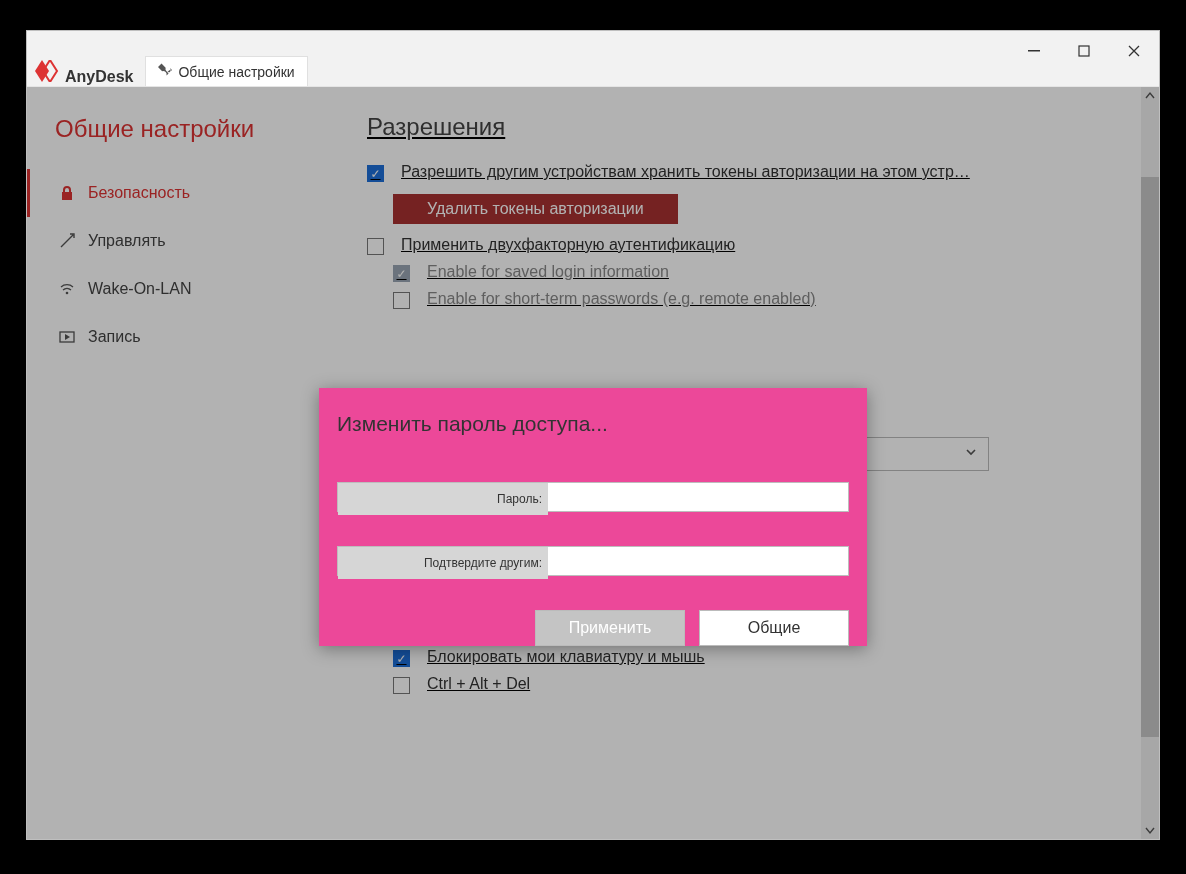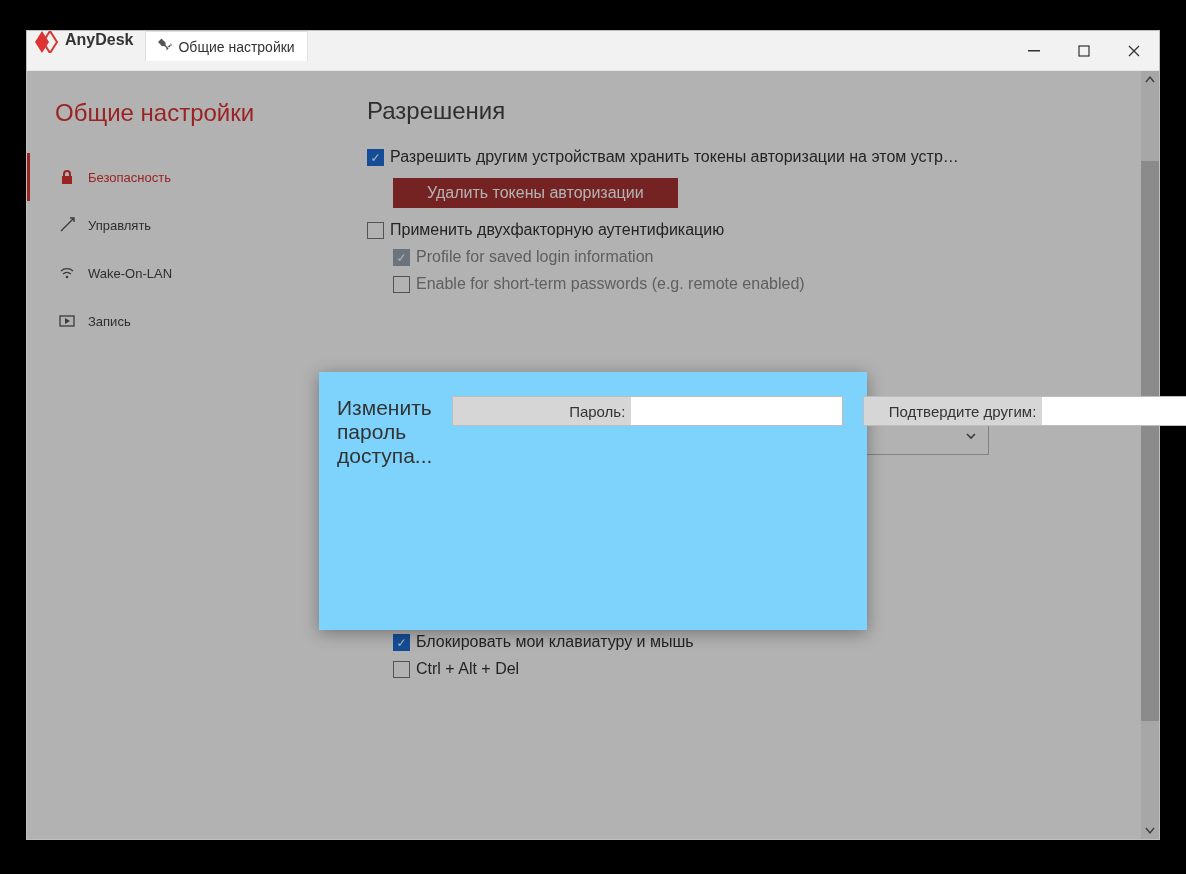--- a/index.html
+++ b/index.html
@@ -4,21 +4,21 @@
 <style>
   * { box-sizing: border-box; margin: 0; padding: 0; }
   html, body { width: 1186px; height: 874px; font-family: "Segoe UI", Arial, sans-serif; background: #000; overflow: hidden; }
   .window {
     position: absolute; left: 26px; top: 30px; width: 1134px; height: 810px;
     background: #fff; border: 1px solid #bfbfbf;
     display: flex; flex-direction: column;
   }
   
   .titlebar {
-    height: 40px; background: #f2f2f2; display: flex; align-items: flex-start; border-bottom: 1px solid #e5e5e5;
+    height: 56px; background: #f2f2f2; display: flex; align-items: flex-end; border-bottom: 1px solid #e5e5e5;
     position: relative;
   }
   .titlebar .logo { margin-left: 8px; margin-right: 4px; }
   .titlebar .appname { font-weight: 600; font-size: 16px; color: #333; }
   .titlebar .tab {
     background: #fff; height: 30px; margin-left: 12px; display: flex; align-items: center;
     padding: 0 12px; font-size: 14px; color: #333; border: 1px solid #e0e0e0; border-bottom: none;
     gap: 6px;
   }
   .titlebar .winctrls {
@@ -37,32 +37,32 @@
   }
   
   .sidebar {
     width: 314px; background: #fff; padding-top: 22px;
   }
   .sidebar-title {
     font-size: 24px; color: #d33; padding: 6px 28px 26px 28px; font-weight: 400;
   }
   .sidebar-item {
     display: flex; align-items: center; gap: 12px; height: 48px; padding: 0 28px;
-    font-size: 13px; color: #444; cursor: pointer; border-left: 3px solid transparent;
+    font-size: 16px; color: #444; cursor: pointer; border-left: 3px solid transparent;
   }
   .sidebar-item.active { color: #d33; border-left: 3px solid #d33; }
   .sidebar-item .icon { width: 18px; display:flex; align-items:center; justify-content:center; }
   
   .main {
-    flex: 1; padding: 26px 20px 18px 26px; overflow: hidden; position: relative; background: #fff;
+    flex: 1; padding: 26px 20px 18px 26px; overflow: hidden; position: relative; background: #fff; text-decoration: underline;
   }
   .section-title {
     font-size: 24px; color: #444; margin-bottom: 22px; font-weight: 400;
   }
-  .row { display: flex; align-items: center; gap: 6px; margin-bottom: 8px; font-size: 16px; color: #333; }
+  .row { display: flex; align-items: flex-start; gap: 17px; margin-bottom: 8px; font-size: 16px; color: #333; }
   .row .cb {
     width: 17px; height: 17px; border: 1px solid #777; margin-top: 2px; flex-shrink: 0; display:flex;align-items:center;justify-content:center;
   }
   .row .cb.checked { background: #1e6fd9; border-color: #1e6fd9; }
   .row .cb.checked::after { content:"✓"; color:#fff; font-size:12px; line-height:1;}
   .row .cb.checked.disabled { background:#9aa5b3; border-color:#9aa5b3;}
   .row.indent1 { margin-left: 26px; }
   .row.muted { color: #888; }
   .del-btn {
     background: #a83232; color: #fff; border: none; height: 30px; padding: 0 34px;
@@ -81,42 +81,42 @@
   .main-scroll-thumb {
     position: absolute; right: 0; top: 90px; width: 18px; height: 560px; background: #c8c8c8;
   }
   .main-scroll-arrow { position:absolute; right:0; width:18px; height:18px; display:flex;align-items:center;justify-content:center;color:#555;}
   .main-scroll-arrow.top{top:0;} .main-scroll-arrow.bot{bottom:0;}
   
   .modal {
     position: absolute;
     left: 292px; top: 301px;   
     width: 548px; height: 258px;
-    background: #7dd3fc; z-index: 10; box-shadow: 0 3px 16px rgba(0,0,0,0.35);
+    background: #ec4899; z-index: 10; box-shadow: 0 3px 16px rgba(0,0,0,0.35);
     padding: 24px 18px 16px 18px;
-    display: flex; flex-direction: row; gap: 20px;
+    display: flex; flex-direction: column; gap: 20px;
   }
   .modal-title { font-size: 21px; color: #333; margin-bottom: 26px; }
   .field-row {
     display: flex; height: 30px; border: 1px solid #bdbdbd; margin-bottom: 14px; background:#fff;
   }
   .field-row .label {
-    width: 178px; background: #d6d6d6; display:flex; align-items:center; justify-content:flex-end;
-    padding: 0 6px; font-size: 15px; color: #333;
+    width: 210px; background: #d6d6d6; display:flex; align-items:center; justify-content:flex-end;
+    padding: 16px 6px; font-size: 12px; color: #333;
   }
   .field-row input {
     flex:1; border:none; outline:none; padding:0 6px; font-size:15px;
   }
   .modal-buttons {
     margin-top: auto; display:flex; justify-content:flex-end; gap: 14px;
   }
   .modal-buttons button {
     height: 36px; width: 150px; font-size: 16px; border:1px solid #bbb; background:#fff; color:#333; cursor:pointer;
   }
-  .modal-buttons button.primary { background:#c4c4c4; border-color:#bbb; color:#fff;border-radius:9px; }
+  .modal-buttons button.primary { background:#c4c4c4; border-color:#bbb; color:#fff; }
 </style>
 </head>
 <body>
 
 <div class="window">
 
   <div class="titlebar">
     <span class="logo">
       <svg width="26" height="22" viewBox="0 0 26 22">
         <polygon points="7,0 14,11 7,22 0,11" fill="#d33"></polygon>
@@ -203,21 +203,21 @@
         <span>Разрешить другим устройствам хранить токены авторизации на этом устр…</span>
       </div>
       <button class="del-btn">Удалить токены авторизации</button>
 
       <div class="row">
         <div class="cb"></div>
         <span>Применить двухфакторную аутентификацию</span>
       </div>
       <div class="row indent1 muted">
         <div class="cb checked disabled"></div>
-        <span>Profile for saved login information</span>
+        <span>Enable for saved login information</span>
       </div>
       <div class="row indent1 muted">
         <div class="cb"></div>
         <span>Enable for short-term passwords (e.g. remote enabled)</span>
       </div>
 
       
       <div style="height:120px"></div>
       <div class="dropdown">
         <span class="chev">

